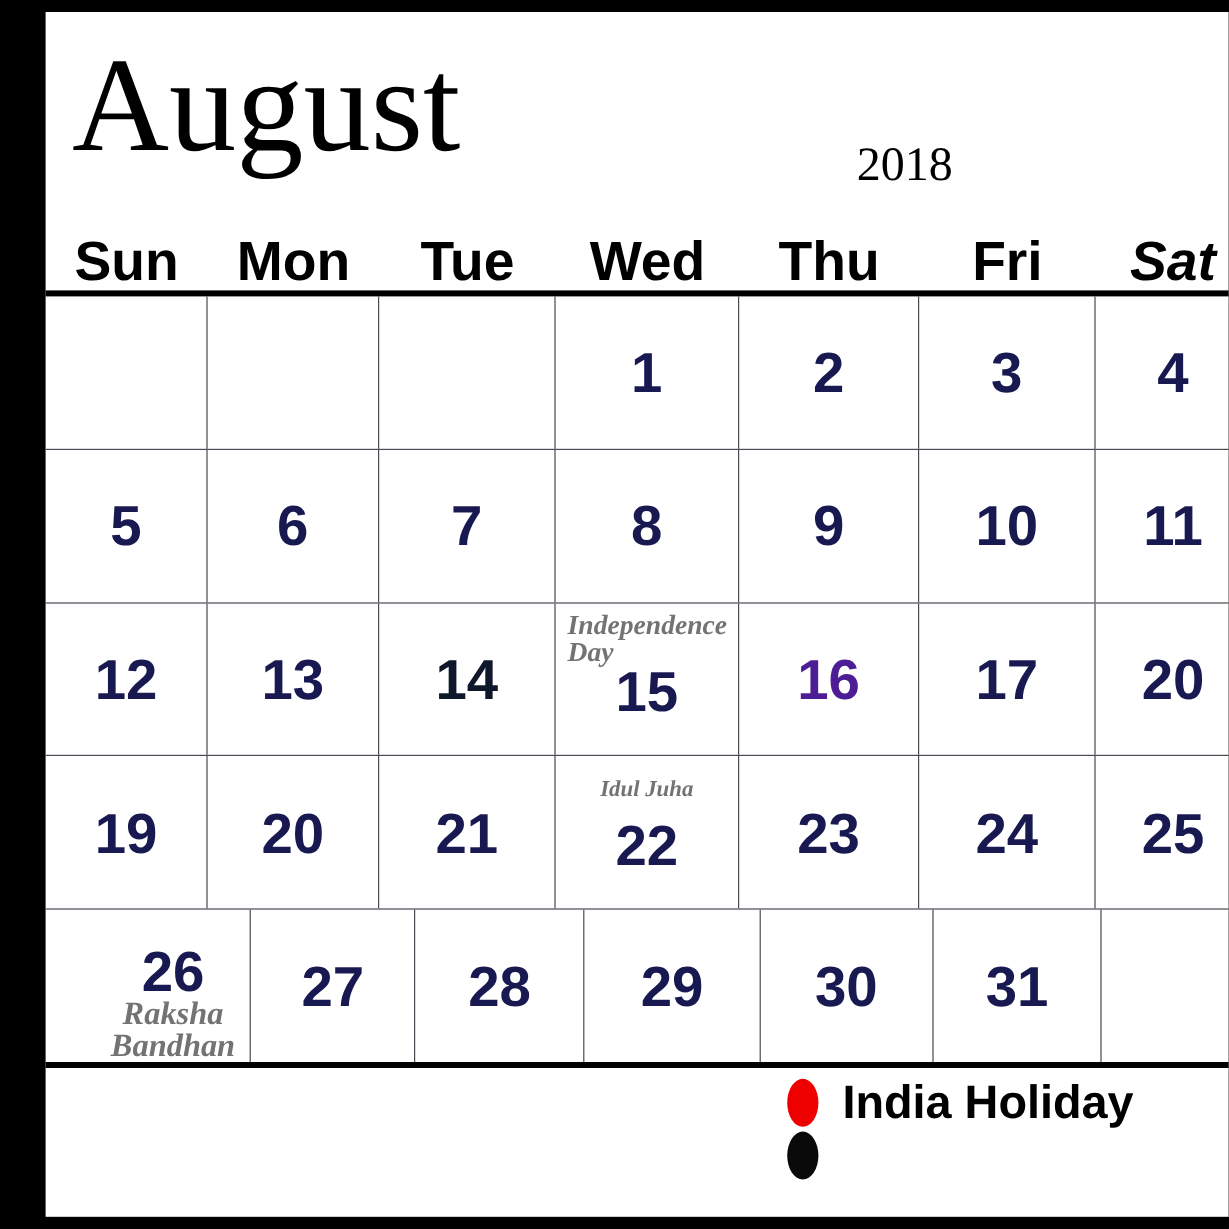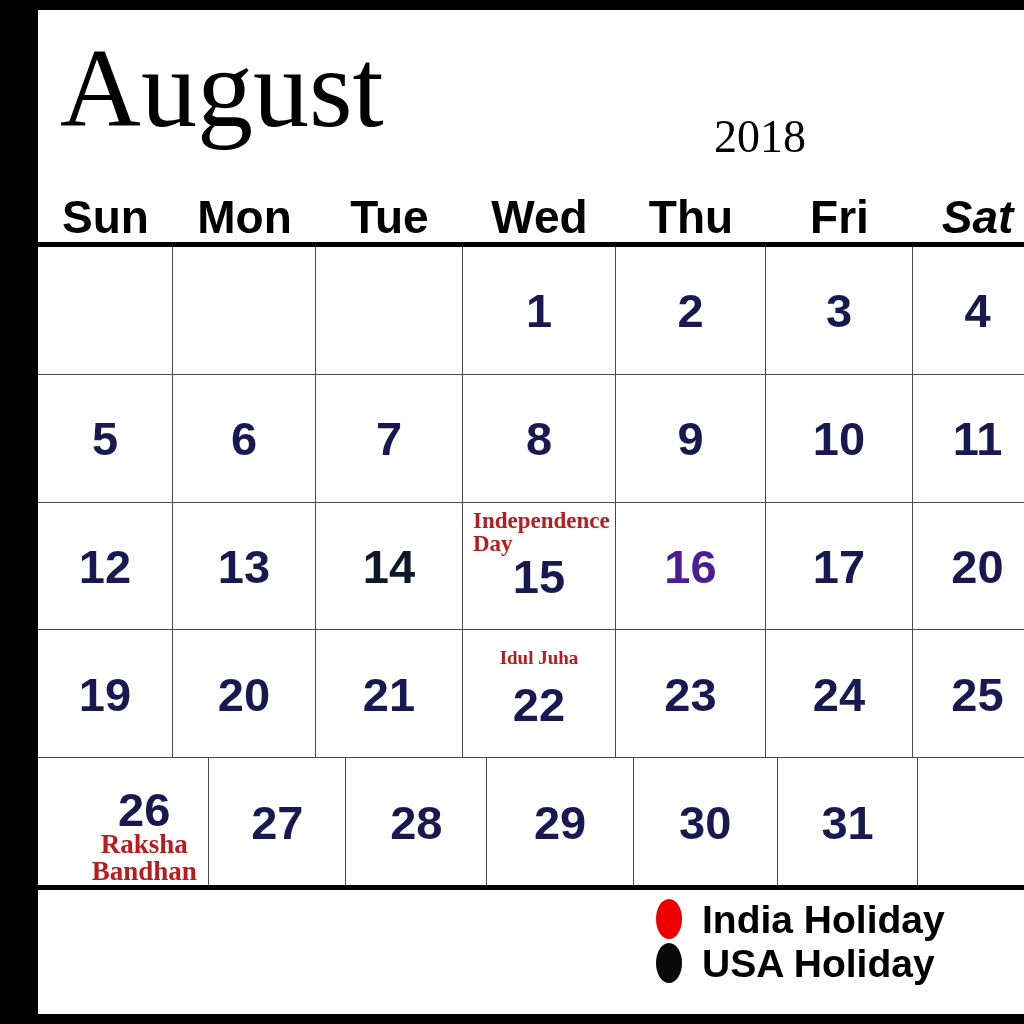--- a/index.html
+++ b/index.html
@@ -44,21 +44,21 @@
     line-height: 112px;
     color: #000000;
     letter-spacing: 0px;
     white-space: nowrap;
   }
   #year-title {
     position: absolute;
     left: 676px;
     top: 96px;
     font-family: "Liberation Serif", serif;
-    font-size: 46px;
+    font-size: 40px;
     line-height: 62px;
     color: #000000;
     white-space: nowrap;
   }
 
   
   #weekday-row {
     position: absolute;
     left: 0;
     top: 175px;
@@ -130,23 +130,24 @@
   .day-cell.has-label-above .day-num { top: 58%; }
   .day-cell.has-label-below .day-num { top: 40%; }
 
   .holiday-label {
     position: absolute;
     left: 2px;
     right: 2px;
     text-align: center;
     font-family: "Liberation Serif", serif;
     font-weight: bold;
-    color: #b91c1c;
+    color: #737373;
     line-height: 1.0;
     z-index: 2;
+    font-style: italic;
   }
   .holiday-label.above {
     top: 6px;
     font-size: 23px;
   }
   .holiday-label.above.two-line {
     text-align: left;
     left: 10px;
   }
   .holiday-label.mid {
@@ -340,18 +341,17 @@
 
     <div id="footer-rule"></div>
 
     <div id="legend">
         <div class="legend-row" id="legend-row-0">
           <div class="legend-dot" style="background: rgb(238, 0, 0);"></div>
           <div class="legend-text">India Holiday</div>
         </div>
         <div class="legend-row" id="legend-row-1">
           <div class="legend-dot" style="background: rgb(10, 10, 10);"></div>
-          <div class="legend-text">USA Holiday</div>
         </div>
       </div>
 
   </div>
 </div>
 
 </body></html>

